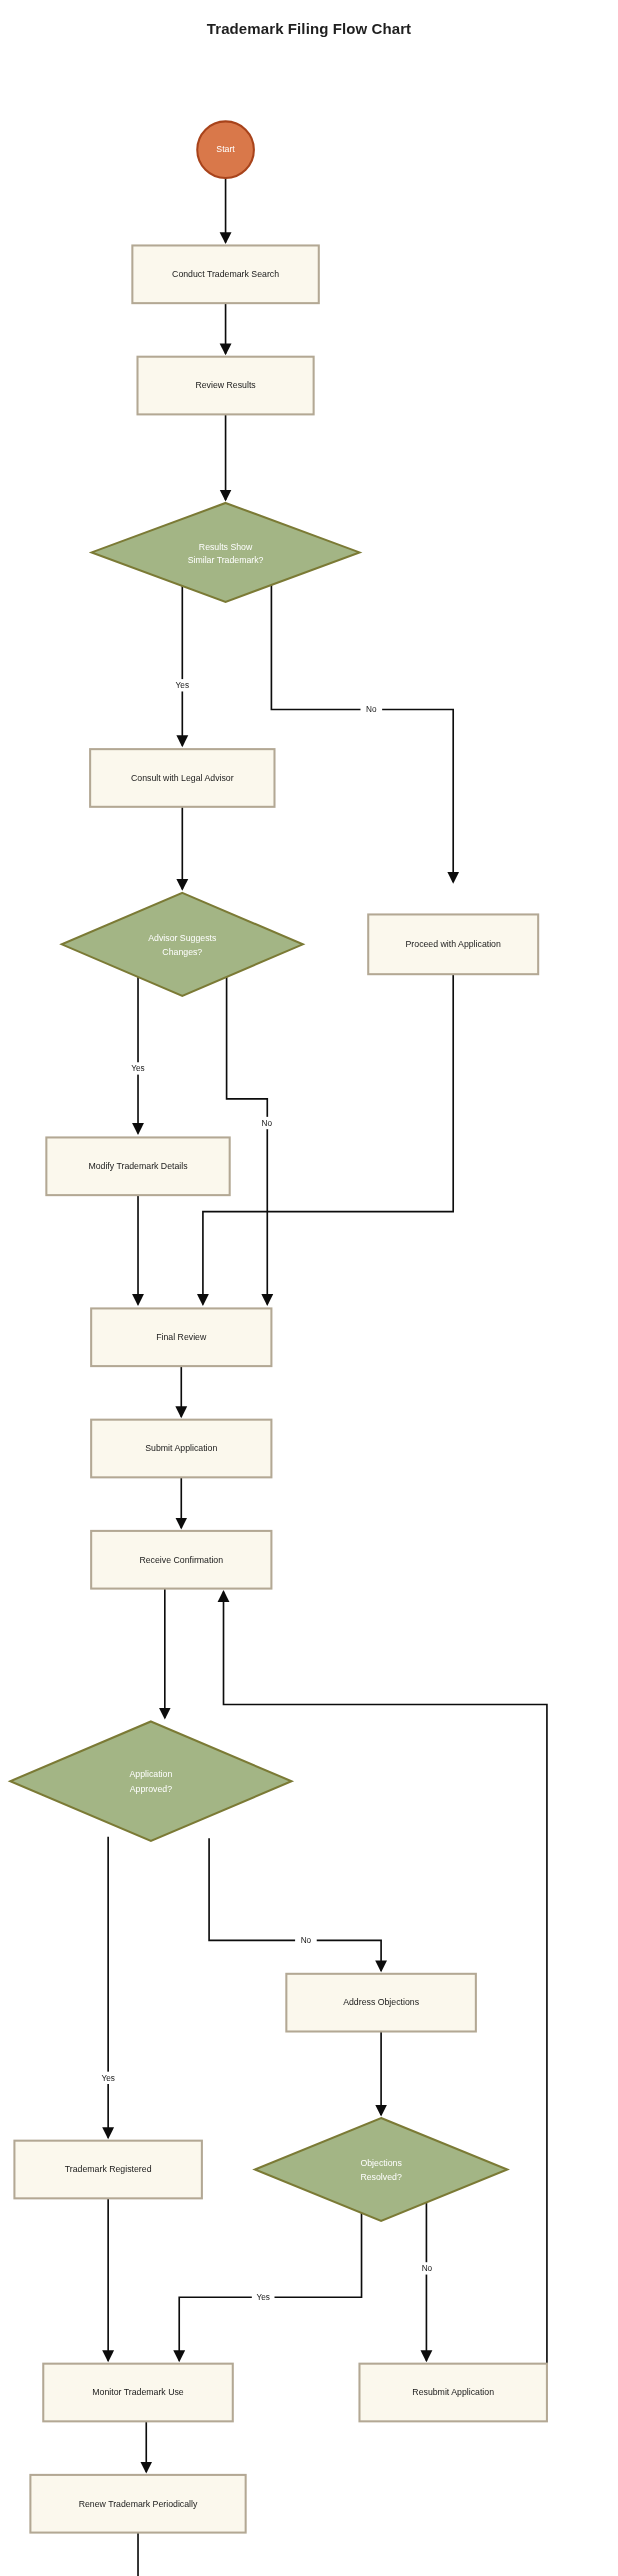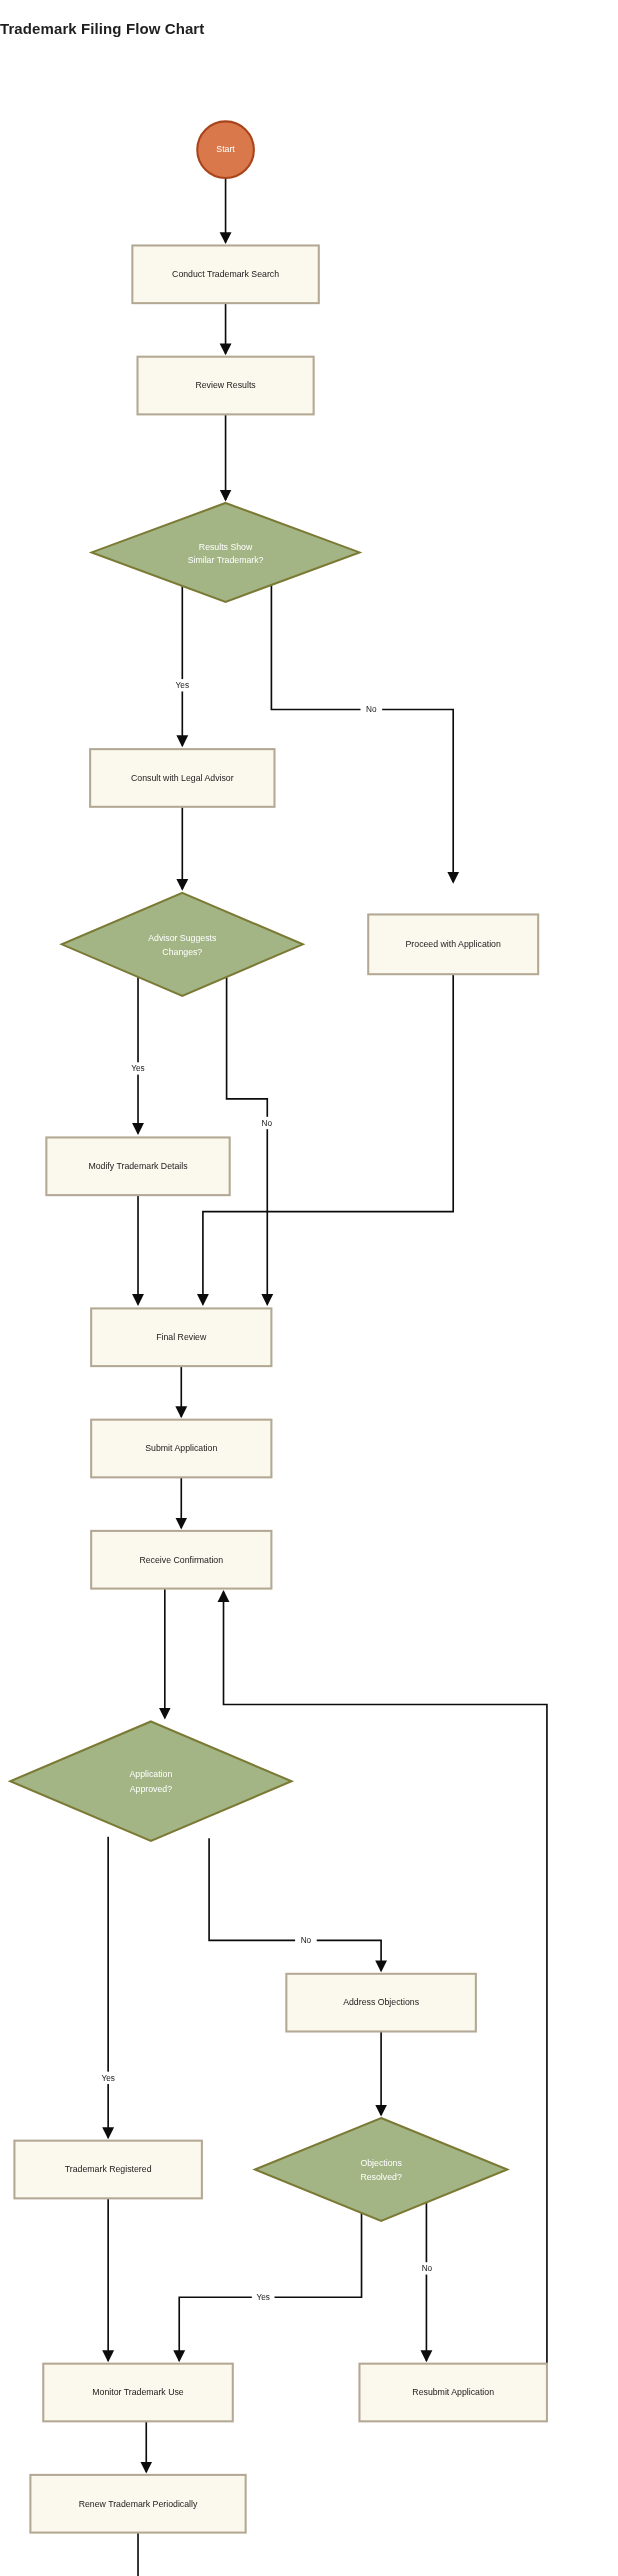--- a/index.html
+++ b/index.html
@@ -12,21 +12,21 @@
     height: 2845px;
     font-family: "Liberation Sans", sans-serif;
     position: relative;
     overflow: hidden;
   }
   #chart-title {
     position: absolute;
     left: 0;
     top: 19.6px;
     width: 618px;
-    text-align: left;
+    text-align: center;
     font-size: 15px;
     font-weight: bold;
     color: #1f1f1f;
     letter-spacing: 0.1px;
     font-family: "Liberation Sans", sans-serif;
   }
   #flow-svg {
     position: absolute;
     left: 0;
     top: 0;

